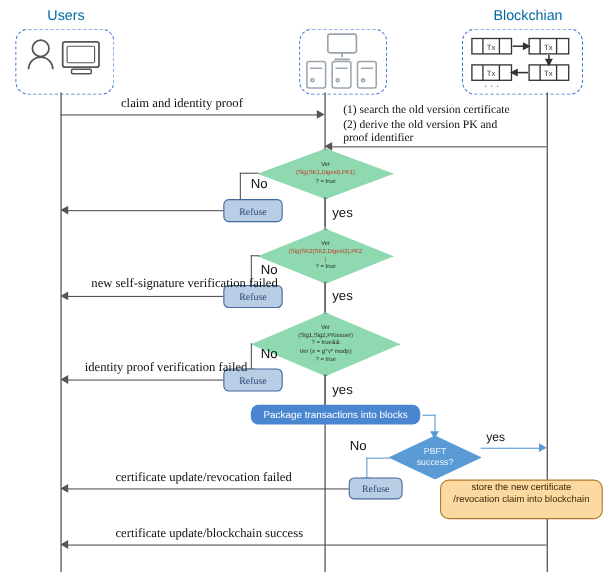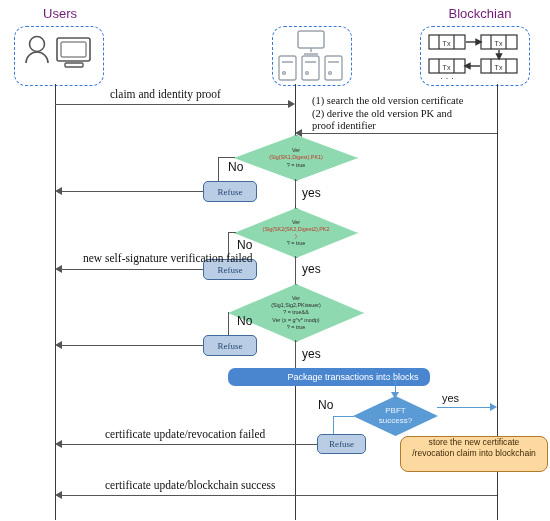--- a/index.html
+++ b/index.html
@@ -1,21 +1,21 @@
 <!DOCTYPE html>
 <html><head>
 <meta charset="utf-8">
 <style>
   html,body{margin:0;padding:0;background:#ffffff;}
   body{width:550px;height:521px;overflow:hidden;
        font-family:"Liberation Serif",serif;color:#1a1a1a;}
   #stage{position:relative;width:550px;height:521px;}
 
   .lane-title{position:absolute;font-family:"Liberation Sans",sans-serif;
-      font-size:13px;color:#701a75;text-align:center;}
+      font-size:13px;color:#0369a1;text-align:center;}
 
   .actor-box{position:absolute;border:1.6px dashed #3b78d8;border-radius:12px;
       background:#ffffff;}
 
   .lifeline{position:absolute;width:0;border-left:1.6px solid #3a3a3a;}
 
   .msg-line{position:absolute;height:0;border-top:1.1px solid #555;}
   .arrow-l,.arrow-r{position:absolute;width:0;height:0;}
   .arrow-l{border-top:4px solid transparent;border-bottom:4px solid transparent;
       border-right:7px solid #555;}
@@ -42,21 +42,21 @@
       display:flex;align-items:center;justify-content:center;text-align:center;}
   .pbft .dtxt{font-family:"Liberation Sans",sans-serif;font-size:8px;
       line-height:10px;color:#eaf2fb;}
 
   .refuse{position:absolute;background:#b9cde5;border:1.2px solid #41699c;
       border-radius:5px;display:flex;align-items:center;justify-content:center;
       font-size:9px;color:#2b4a73;}
 
   .pkgbox{position:absolute;background:#4a86d0;border-radius:7px;
       display:flex;align-items:center;justify-content:center;
-      font-family:"Liberation Sans",sans-serif;font-size:9px;color:#ffffff;padding-left:48px;}
+      font-family:"Liberation Sans",sans-serif;font-size:9px;color:#ffffff;}
 
   .storebox{position:absolute;background:#fcd9a0;border:1.2px solid #b07a2a;
       border-radius:8px;display:flex;align-items:flex-start;justify-content:center;
       text-align:center;font-family:"Liberation Sans",sans-serif;
       font-size:8.6px;line-height:11px;color:#3d2a08;}
 
   .brlabel{position:absolute;font-family:"Liberation Sans",sans-serif;
       font-size:12px;color:#111;}
   .brlabel.sm{font-size:11px;}
 
@@ -204,20 +204,21 @@
       <div>?  = true</div>
     </div>
   </div>
   <div class="conn" style="left:228px;top:312px;height:24px;border-left-width:1.1px;"></div>
   <div class="arrow-d" style="left:223.5px;top:335px;"></div>
   <div class="brlabel" style="left:237px;top:314px;">No</div>
   <div class="refuse" style="left:203px;top:335px;width:52px;height:19px;">Refuse</div>
   <div class="conn" style="left:295px;top:340px;height:29px;border-left-width:1.1px;"></div>
   <div class="brlabel" style="left:302px;top:347px;">yes</div>
 
+  <div class="msg-label" style="left:77px;top:328px;">identity proof verification failed</div>
   <div class="msg-line" style="left:59px;top:345px;width:144px;"></div>
   <div class="arrow-l" style="left:55px;top:341px;"></div>
 
   <div class="pkgbox" style="left:228px;top:368px;width:154px;height:18px;">Package transactions into blocks</div>
 
   <div class="conn blue" style="left:384px;top:377px;width:12px;border-top-width:1.4px;"></div>
   <div class="conn blue" style="left:395px;top:377px;height:16px;border-left-width:1.4px;"></div>
   <div class="arrow-d blue" style="left:390.5px;top:392px;"></div>
 
   <div class="pbft" style="left:353px;top:396px;width:85px;height:40px;">

